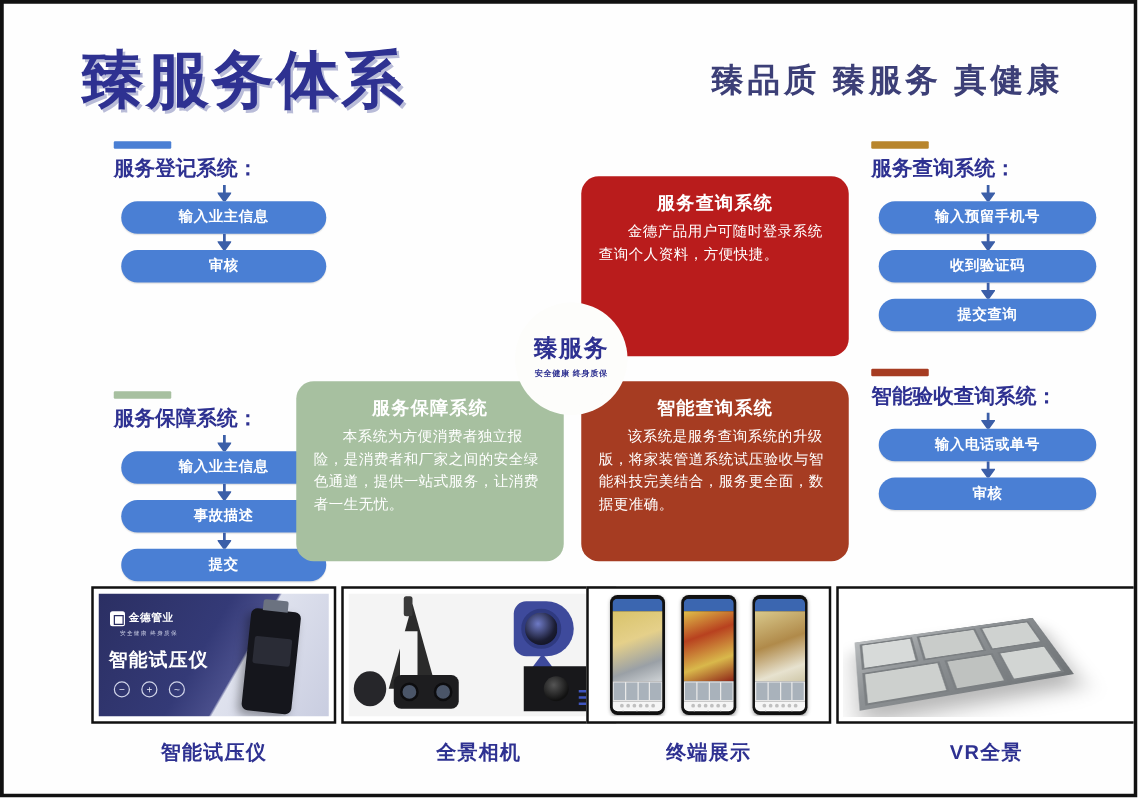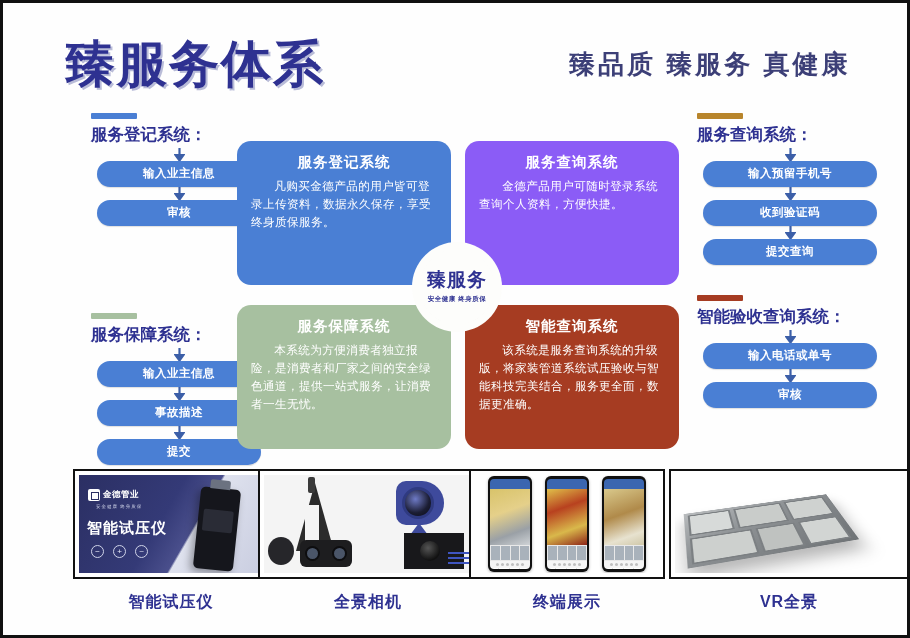--- a/index.html
+++ b/index.html
@@ -81,21 +81,21 @@
     font-size: 11.6px; line-height: 1.55; text-indent: 2em;
     letter-spacing: 0.4px;
   }
   #card-blue {
     left: 234px; top: 138px;
     background: #4a7fd4;
     border-radius: 14px 14px 0 14px;
   }
   #card-orange {
     left: 462px; top: 138px;
-    background: #8b5cf6;
+    background: #b91c1c;
     border-radius: 14px 14px 14px 0;
   }
   #card-green {
     left: 234px; top: 302px;
     background: #a7c0a0;
     border-radius: 14px 0 14px 14px;
   }
   #card-red {
     left: 462px; top: 302px;
     background: #a63c22;
@@ -137,21 +137,21 @@
     width: 100%; height: 100%;
     overflow: hidden; position: relative;
   }
   .photo-label {
     text-align: center;
     margin-top: 13px;
     font-size: 16px; font-weight: 700;
     color: #2e3191; letter-spacing: 1px;
   }
   #cell1 { left: 70px; width: 196px; }
-  #cell2 { left: 255px; width: 220px; }
+  #cell2 { left: 270px; width: 220px; }
   #cell3 { left: 466px; width: 196px; }
   #cell4 { left: 666px; width: 240px; }
 
   
   .p1 { background: linear-gradient(120deg,#2b2f63 0%,#343a77 45%,#4a4f8c 60%,#dfe2ee 61%,#c9cde0 100%); }
   .p1 .logo-box {
     position: absolute; left: 9px; top: 14px;
     display: flex; align-items: flex-start; gap: 3px;
   }
   .p1 .logo-mark {
@@ -366,24 +366,20 @@
       <div class="pill">输入电话或单号</div>
       <div class="arrow">
         <svg width="11" height="13" viewBox="0 0 11 13">
             <path d="M5.5 0 L5.5 8 M1.5 7 L5.5 12.5 L9.5 7 Z" stroke="#3c5fa8" stroke-width="2.2" fill="#3c5fa8"></path>
           </svg>
       </div>
       <div class="pill">审核</div>
     </div>
   </div>
 
-  <div class="card" id="card-blue">
-    <div class="card-title">服务登记系统</div>
-    <div class="card-body">凡购买金德产品的用户皆可登录上传资料，数据永久保存，享受终身质保服务。</div>
-  </div>
 
   <div class="card" id="card-orange">
     <div class="card-title">服务查询系统</div>
     <div class="card-body">金德产品用户可随时登录系统查询个人资料，方便快捷。</div>
   </div>
 
   <div class="card" id="card-green">
     <div class="card-title">服务保障系统</div>
     <div class="card-body">本系统为方便消费者独立报险，是消费者和厂家之间的安全绿色通道，提供一站式服务，让消费者一生无忧。</div>
   </div>

